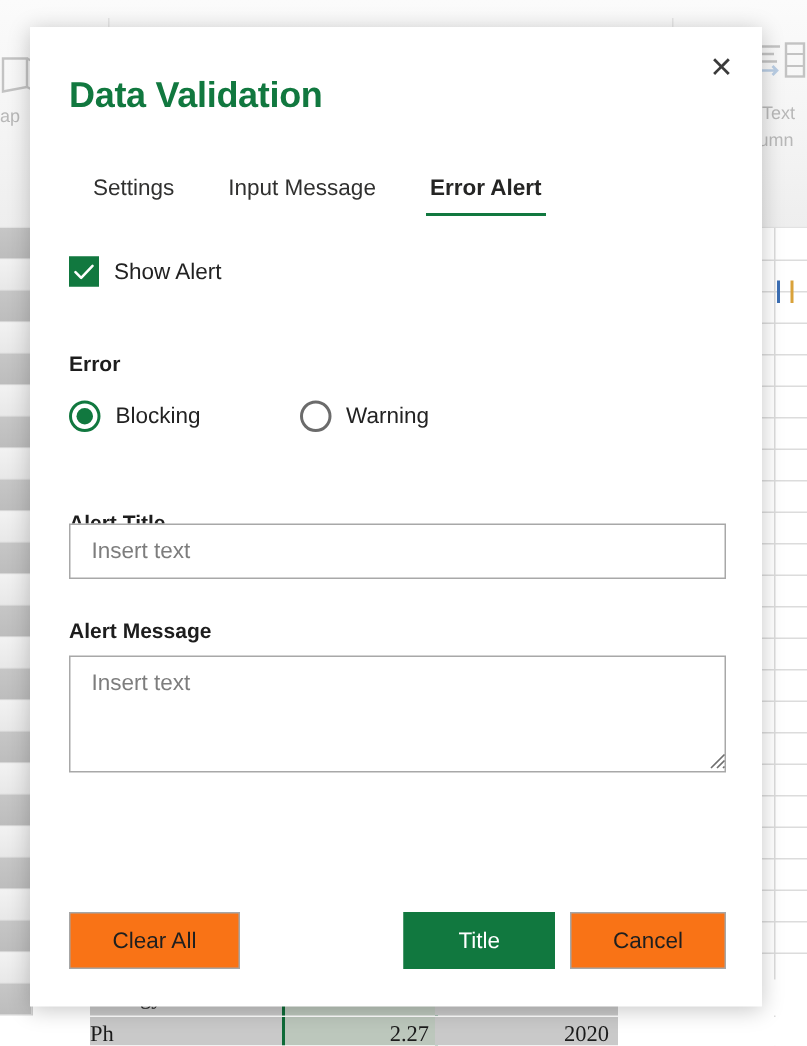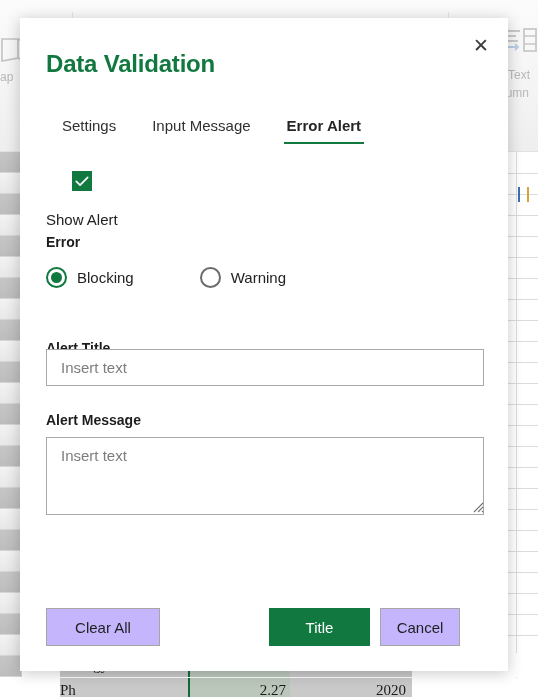--- a/index.html
+++ b/index.html
@@ -221,23 +221,22 @@
     background: #11783f;
   }
 
   
   .check-row {
     position: absolute;
     left: 26px;
     top: 153px;
     display: flex;
     align-items: center;
-    gap: 20px;
+    gap: 10px;
     cursor: pointer;
-    flex-direction: column;
   }
   .checkbox {
     width: 20px;
     height: 20px;
     background: #11783f;
     border: 1px solid #11783f;
     display: flex;
     align-items: center;
     justify-content: center;
   }
@@ -338,36 +337,36 @@
     pointer-events: none;
   }
 
   
   .btn {
     position: absolute;
     height: 38px;
     font-size: 15px;
     font-family: "Liberation Sans", sans-serif;
     cursor: pointer;
-    background: #c4b5fd;
+    background: #f97316;
     border: 1px solid #a6a6a6;
     color: #1f1f1f;
     display: flex;
     align-items: center;
     justify-content: center;
     white-space: nowrap;
   }
   .btn-clear  { left: 26px;  top: 590px; width: 114px; }
   .btn-apply  {
     left: 249px; top: 590px; width: 101px;
     background: #11783f;
     border: 1px solid #11783f;
     color: #ffffff;
   }
-  .btn-cancel { left: 360px; top: 590px; width: 80px; }
+  .btn-cancel { left: 360px; top: 590px; width: 104px; }
 </style>
 </head>
 <body>
 
 <div id="app">
 
   <div class="bg-root">
 
     <div class="bg-ribbon">
       <div class="ribbon-sep" style="left:72px;"></div>

